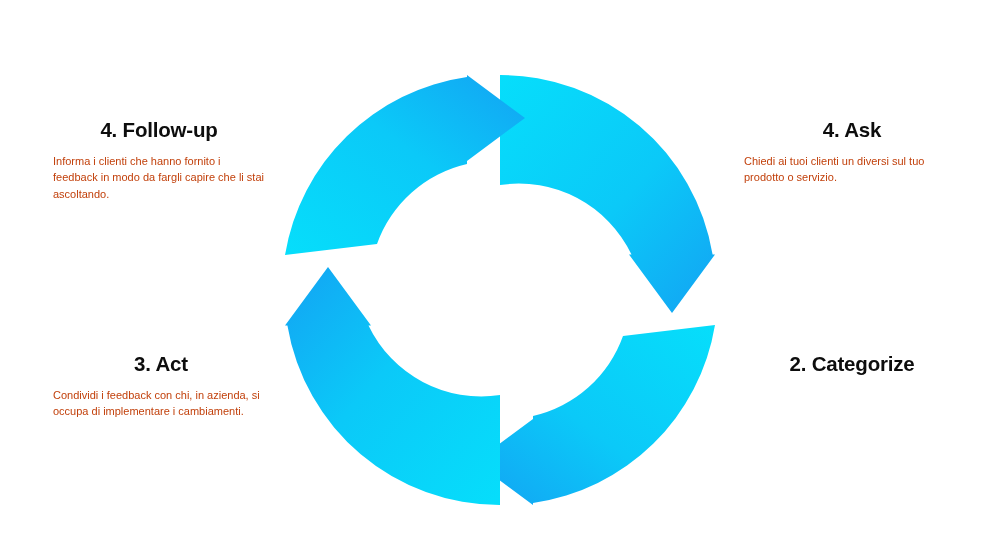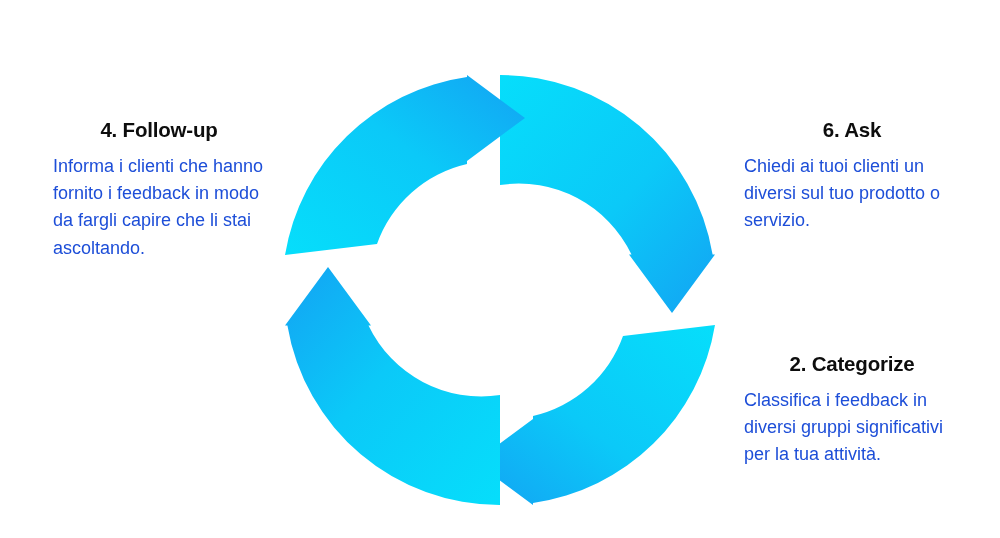--- a/index.html
+++ b/index.html
@@ -46,24 +46,24 @@
   .step-title {
     font-size: 20.5px;
     font-weight: bold;
     letter-spacing: -0.2px;
     line-height: 1.15;
     margin: 0 0 11px 0;
     color: #0d0d0d;
     text-align: center;
   }
   .step-body {
-    font-size: 18px;
+    font-size: 11px;
     line-height: 1.52;
     margin: 0;
-    color: #1d4ed8;
+    color: #c2410c;
   }
 
   .step-ask       { left: 744px; top: 118px; width: 216px; }
   .step-categorize{ left: 744px; top: 352px; width: 216px; }
   .step-act       { left: 53px;  top: 352px; width: 216px; }
   .step-followup  { left: 53px;  top: 118px; width: 212px; }
 </style>
 </head>
 <body>
 
@@ -139,28 +139,31 @@
           L 250 63
           L 192 106
           L 192 109
           A 125 125 0 0 0 102 189
           Z"></path>
       </g>
     </svg>
   </div>
 
   <div class="step step-ask">
-    <h2 class="step-title">6. Ask</h2>
+    <h2 class="step-title">4. Ask</h2>
     <p class="step-body">Chiedi ai tuoi clienti un diversi sul tuo prodotto o servizio.</p>
   </div>
 
   <div class="step step-categorize">
     <h2 class="step-title">2. Categorize</h2>
-    <p class="step-body">Classifica i feedback in diversi gruppi significativi per la tua attività.</p>
   </div>
 
+  <div class="step step-act">
+    <h2 class="step-title">3. Act</h2>
+    <p class="step-body">Condividi i feedback con chi, in azienda, si occupa di implementare i cambiamenti.</p>
+  </div>
 
   <div class="step step-followup">
     <h2 class="step-title">4. Follow-up</h2>
     <p class="step-body">Informa i clienti che hanno fornito i feedback in modo da fargli capire che li stai ascoltando.</p>
   </div>
 
 </div>
 
 </body></html>

